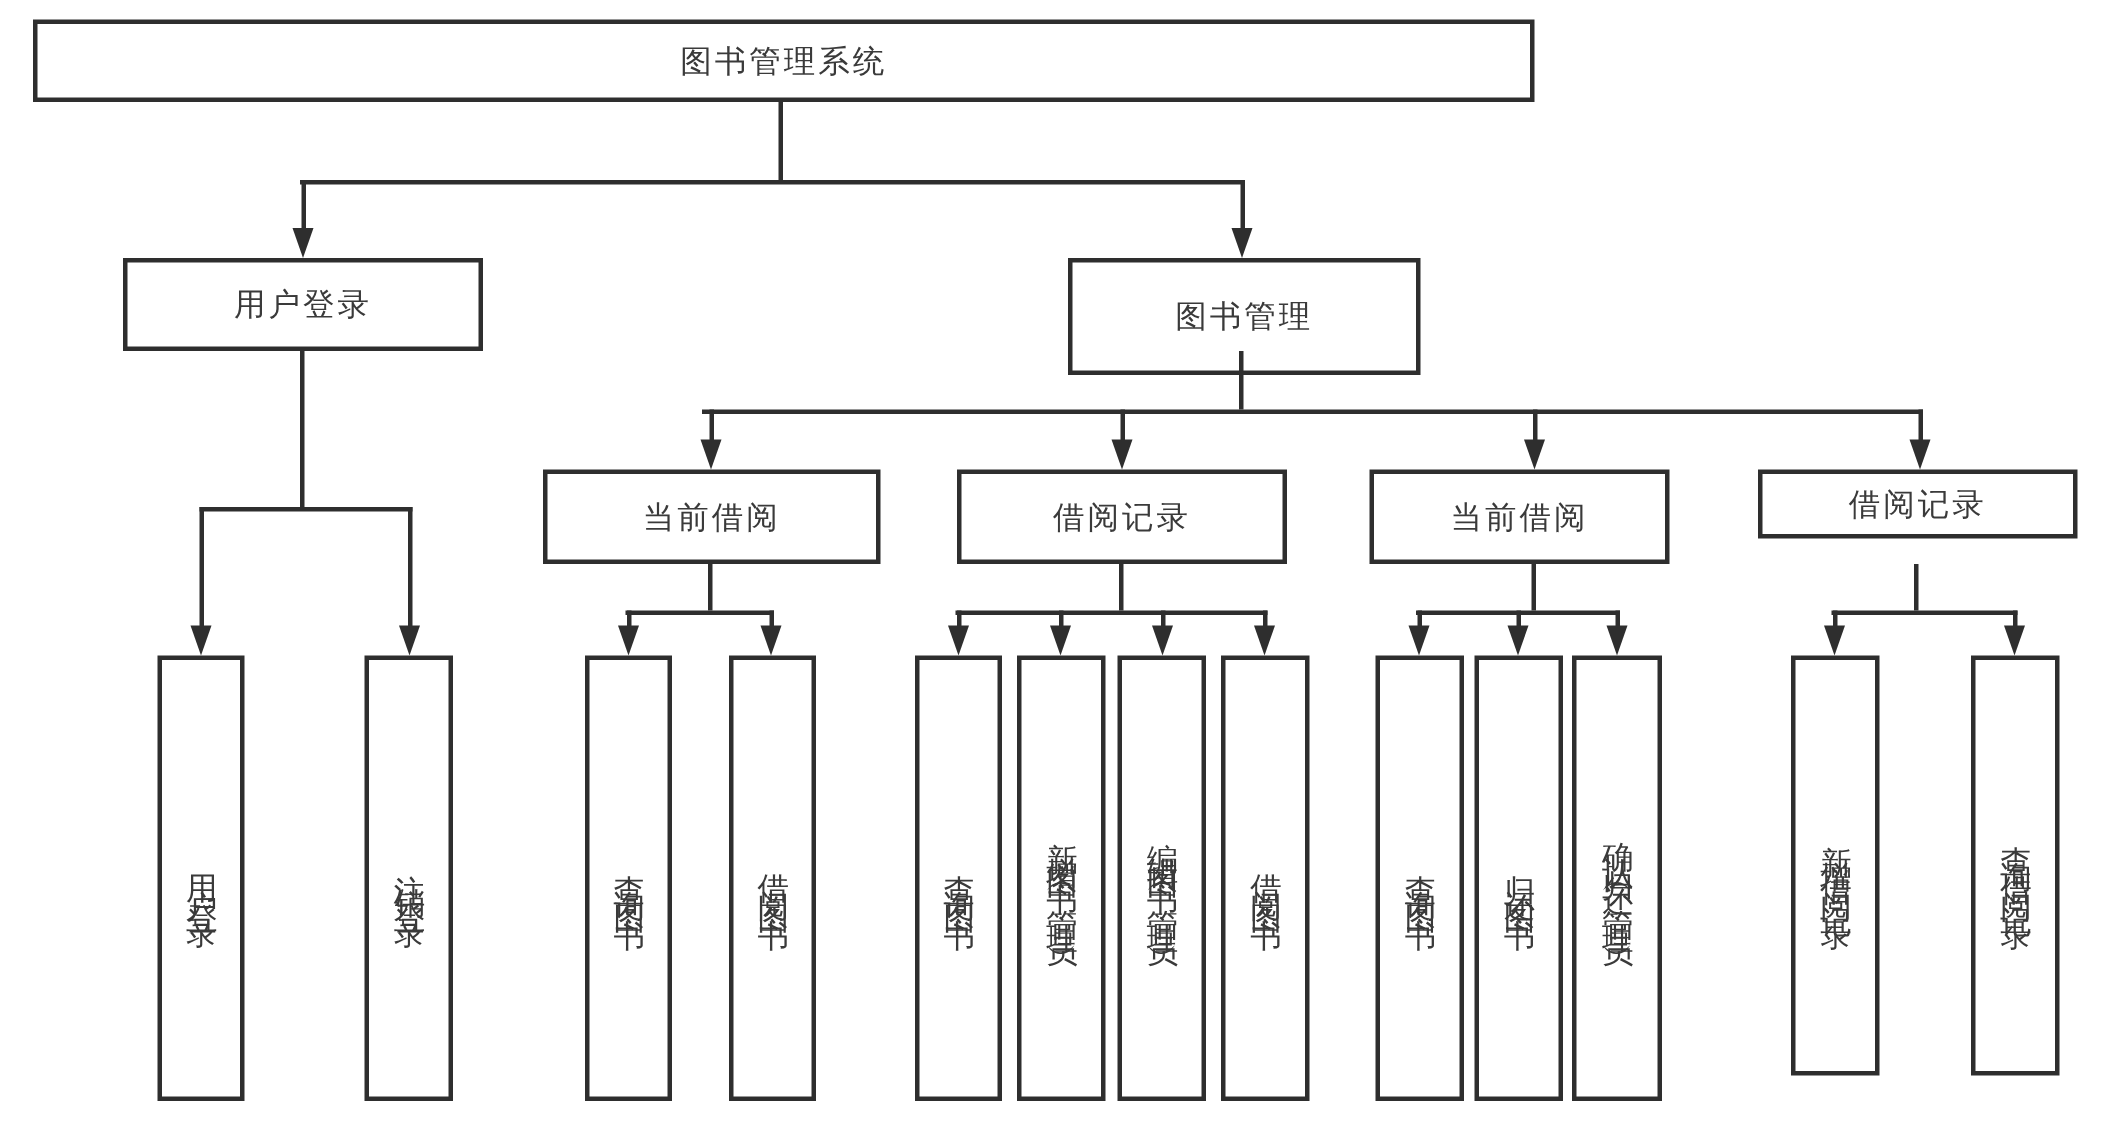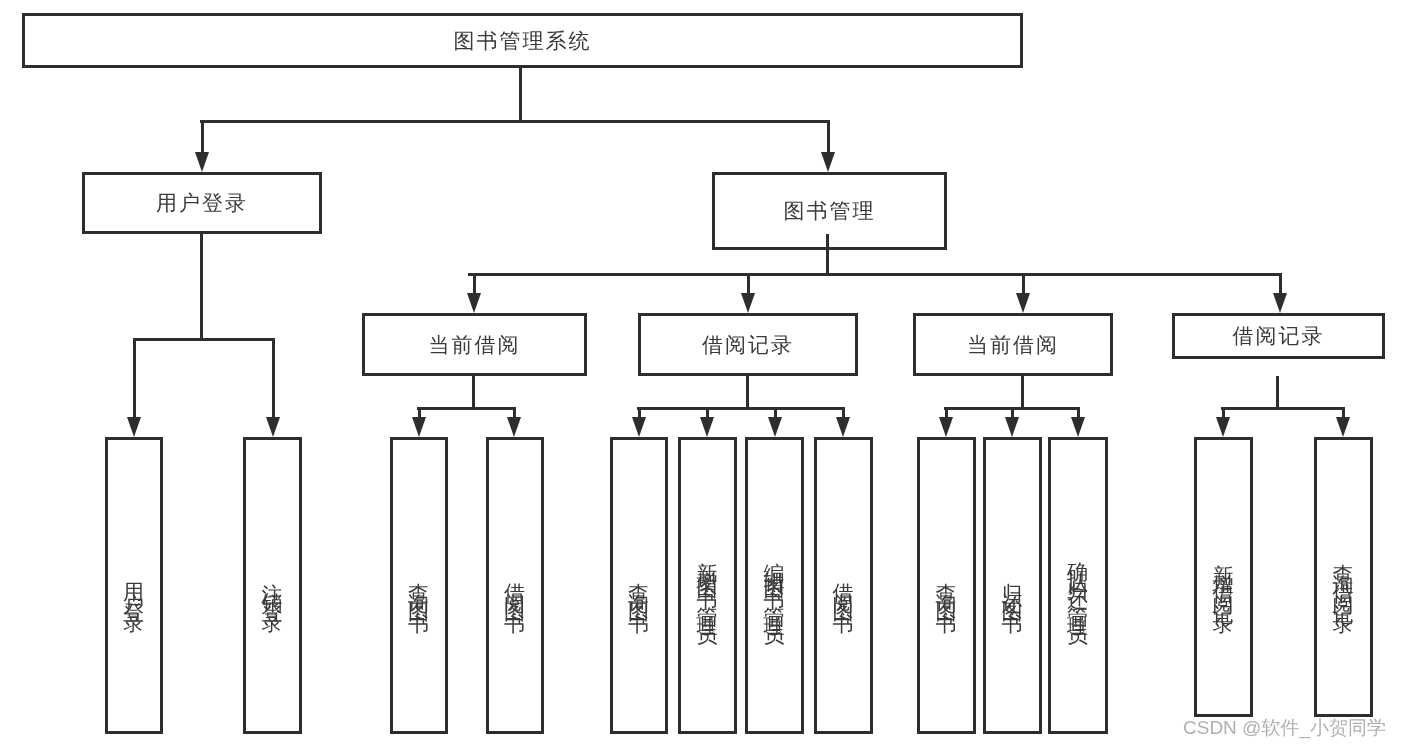--- a/index.html
+++ b/index.html
@@ -117,15 +117,14 @@
   <div class="vline" style="left:1011px;top:407px;height:14px"></div>
   <div class="ahead" style="left:1005px;top:417px"></div>
   <div class="vline" style="left:1077px;top:407px;height:14px"></div>
   <div class="ahead" style="left:1071px;top:417px"></div>
 
   <div class="vline" style="left:1222px;top:407px;height:14px"></div>
   <div class="ahead" style="left:1216px;top:417px"></div>
   <div class="vline" style="left:1342px;top:407px;height:14px"></div>
   <div class="ahead" style="left:1336px;top:417px"></div>
 
-  <div class="watermark">CSDN @软件_小贺同学</div>
 
 </div>
 
 </body></html>

